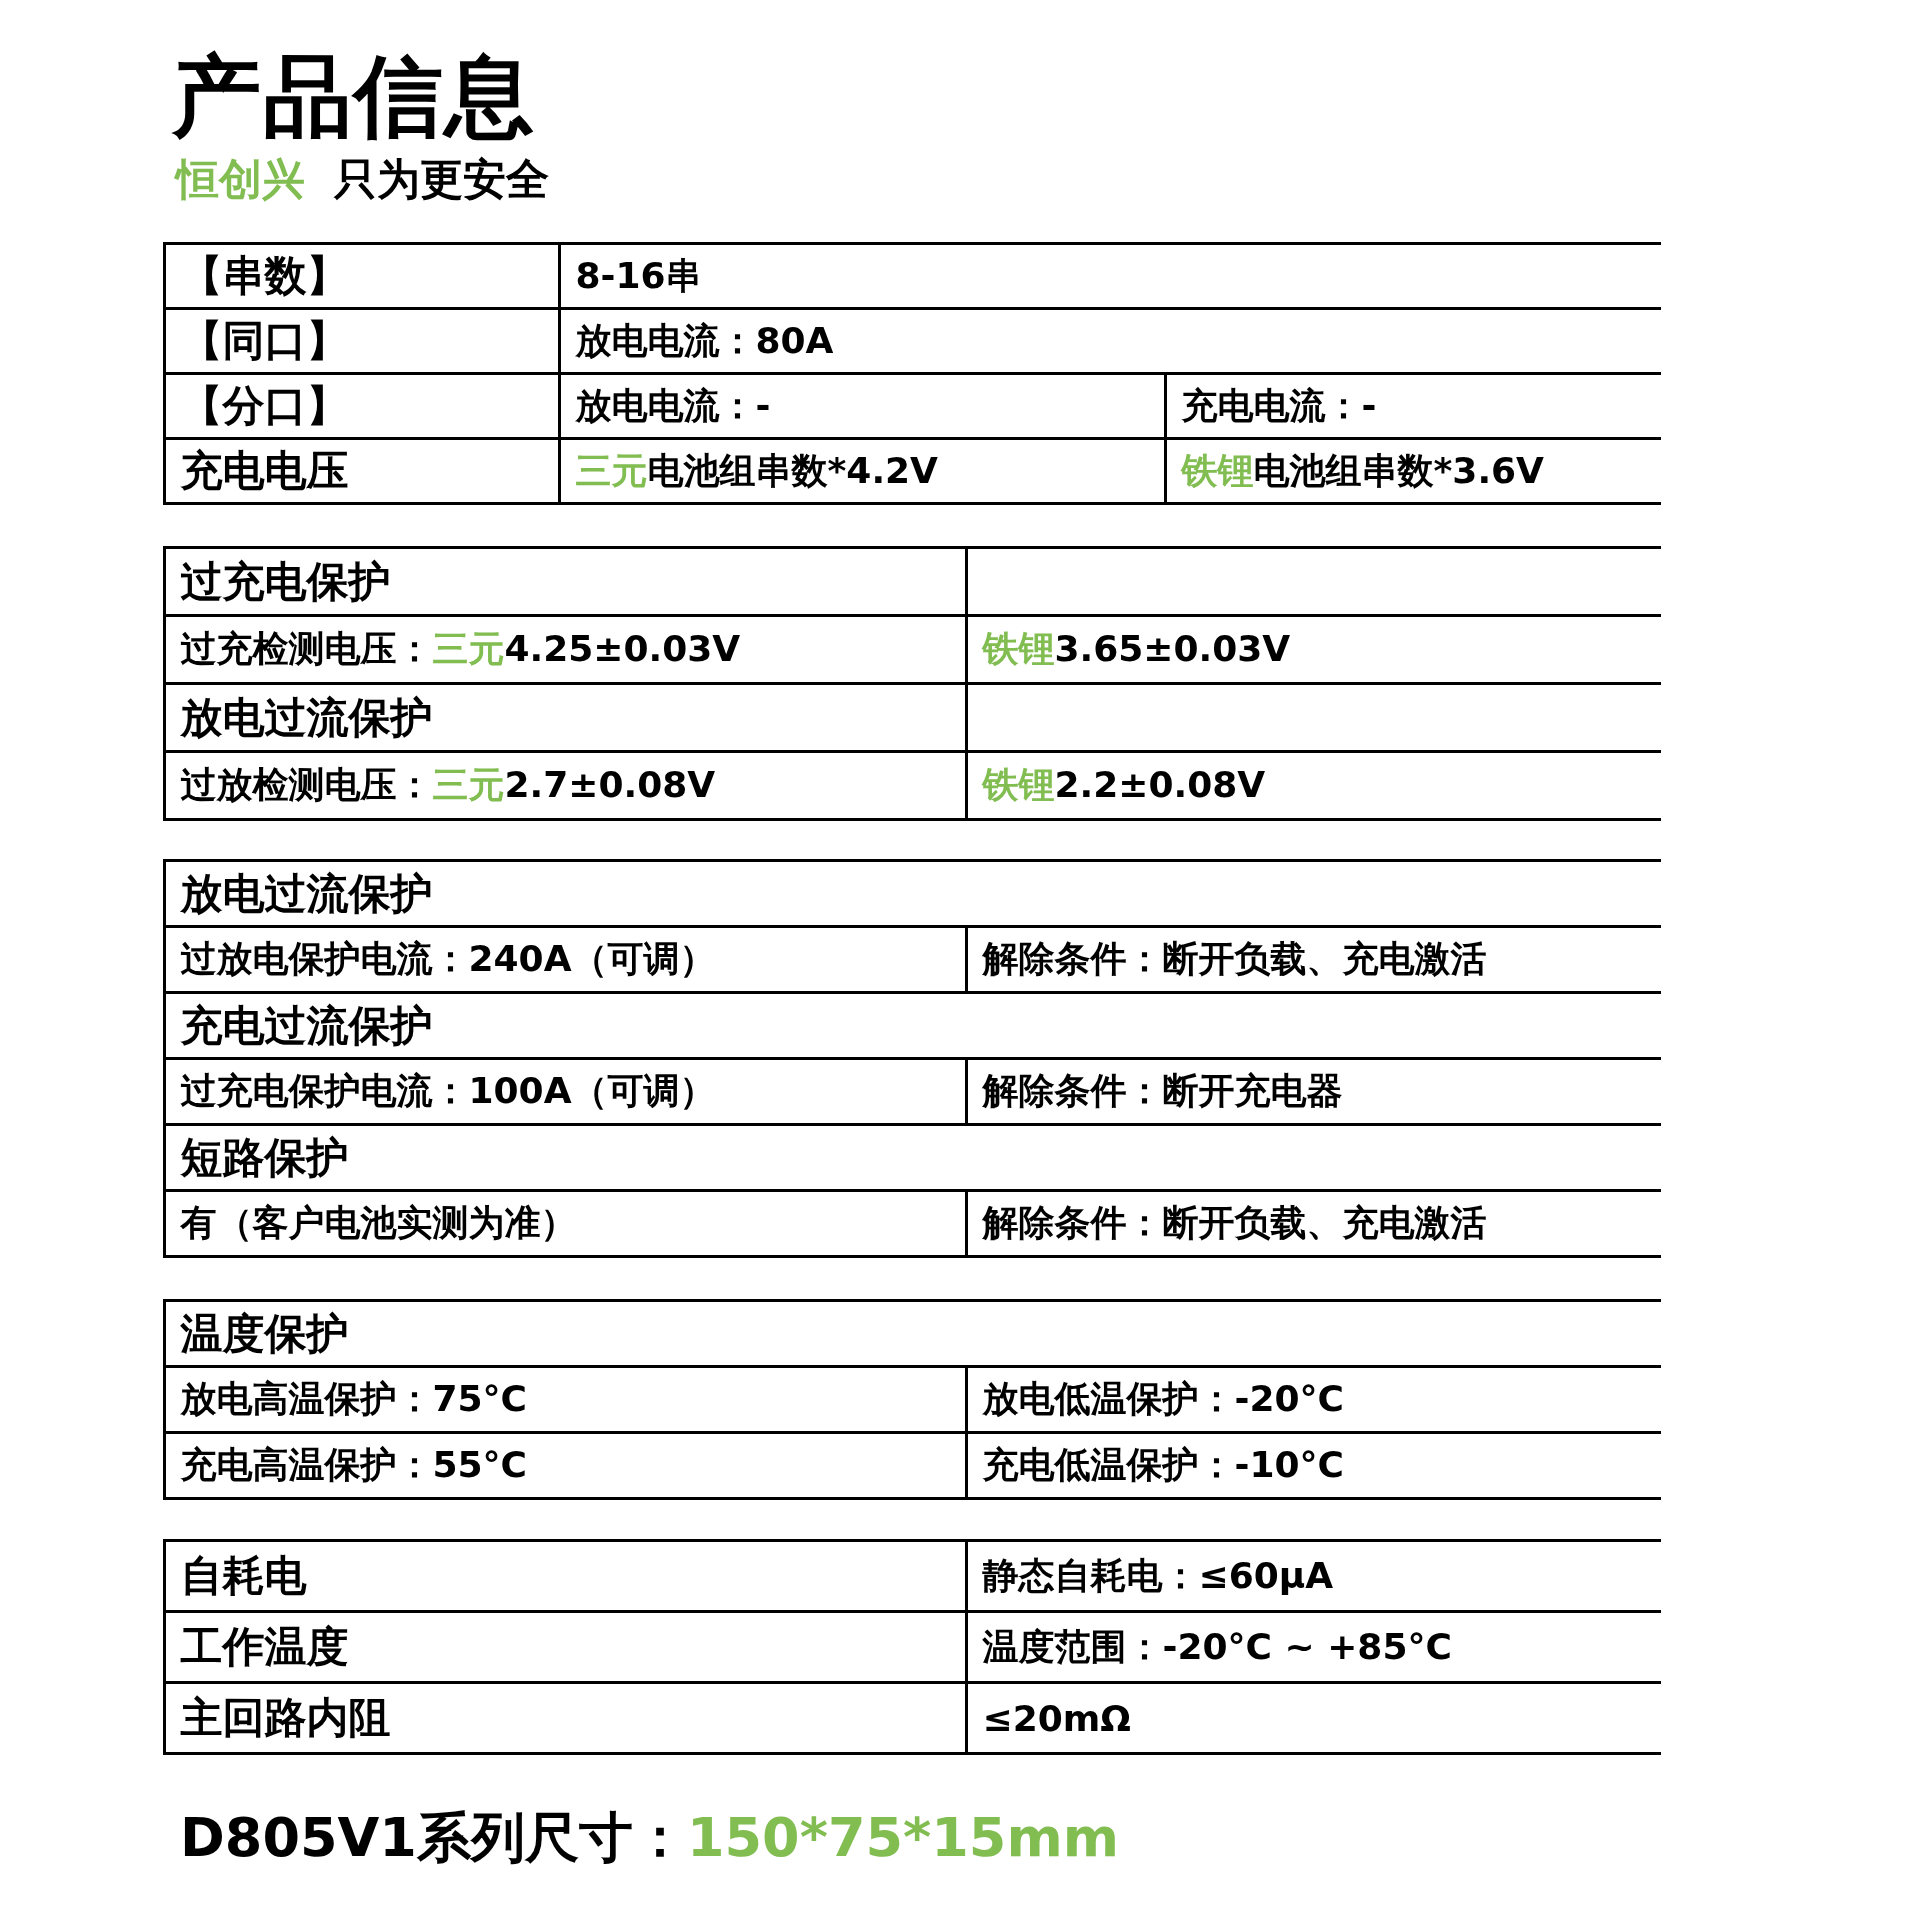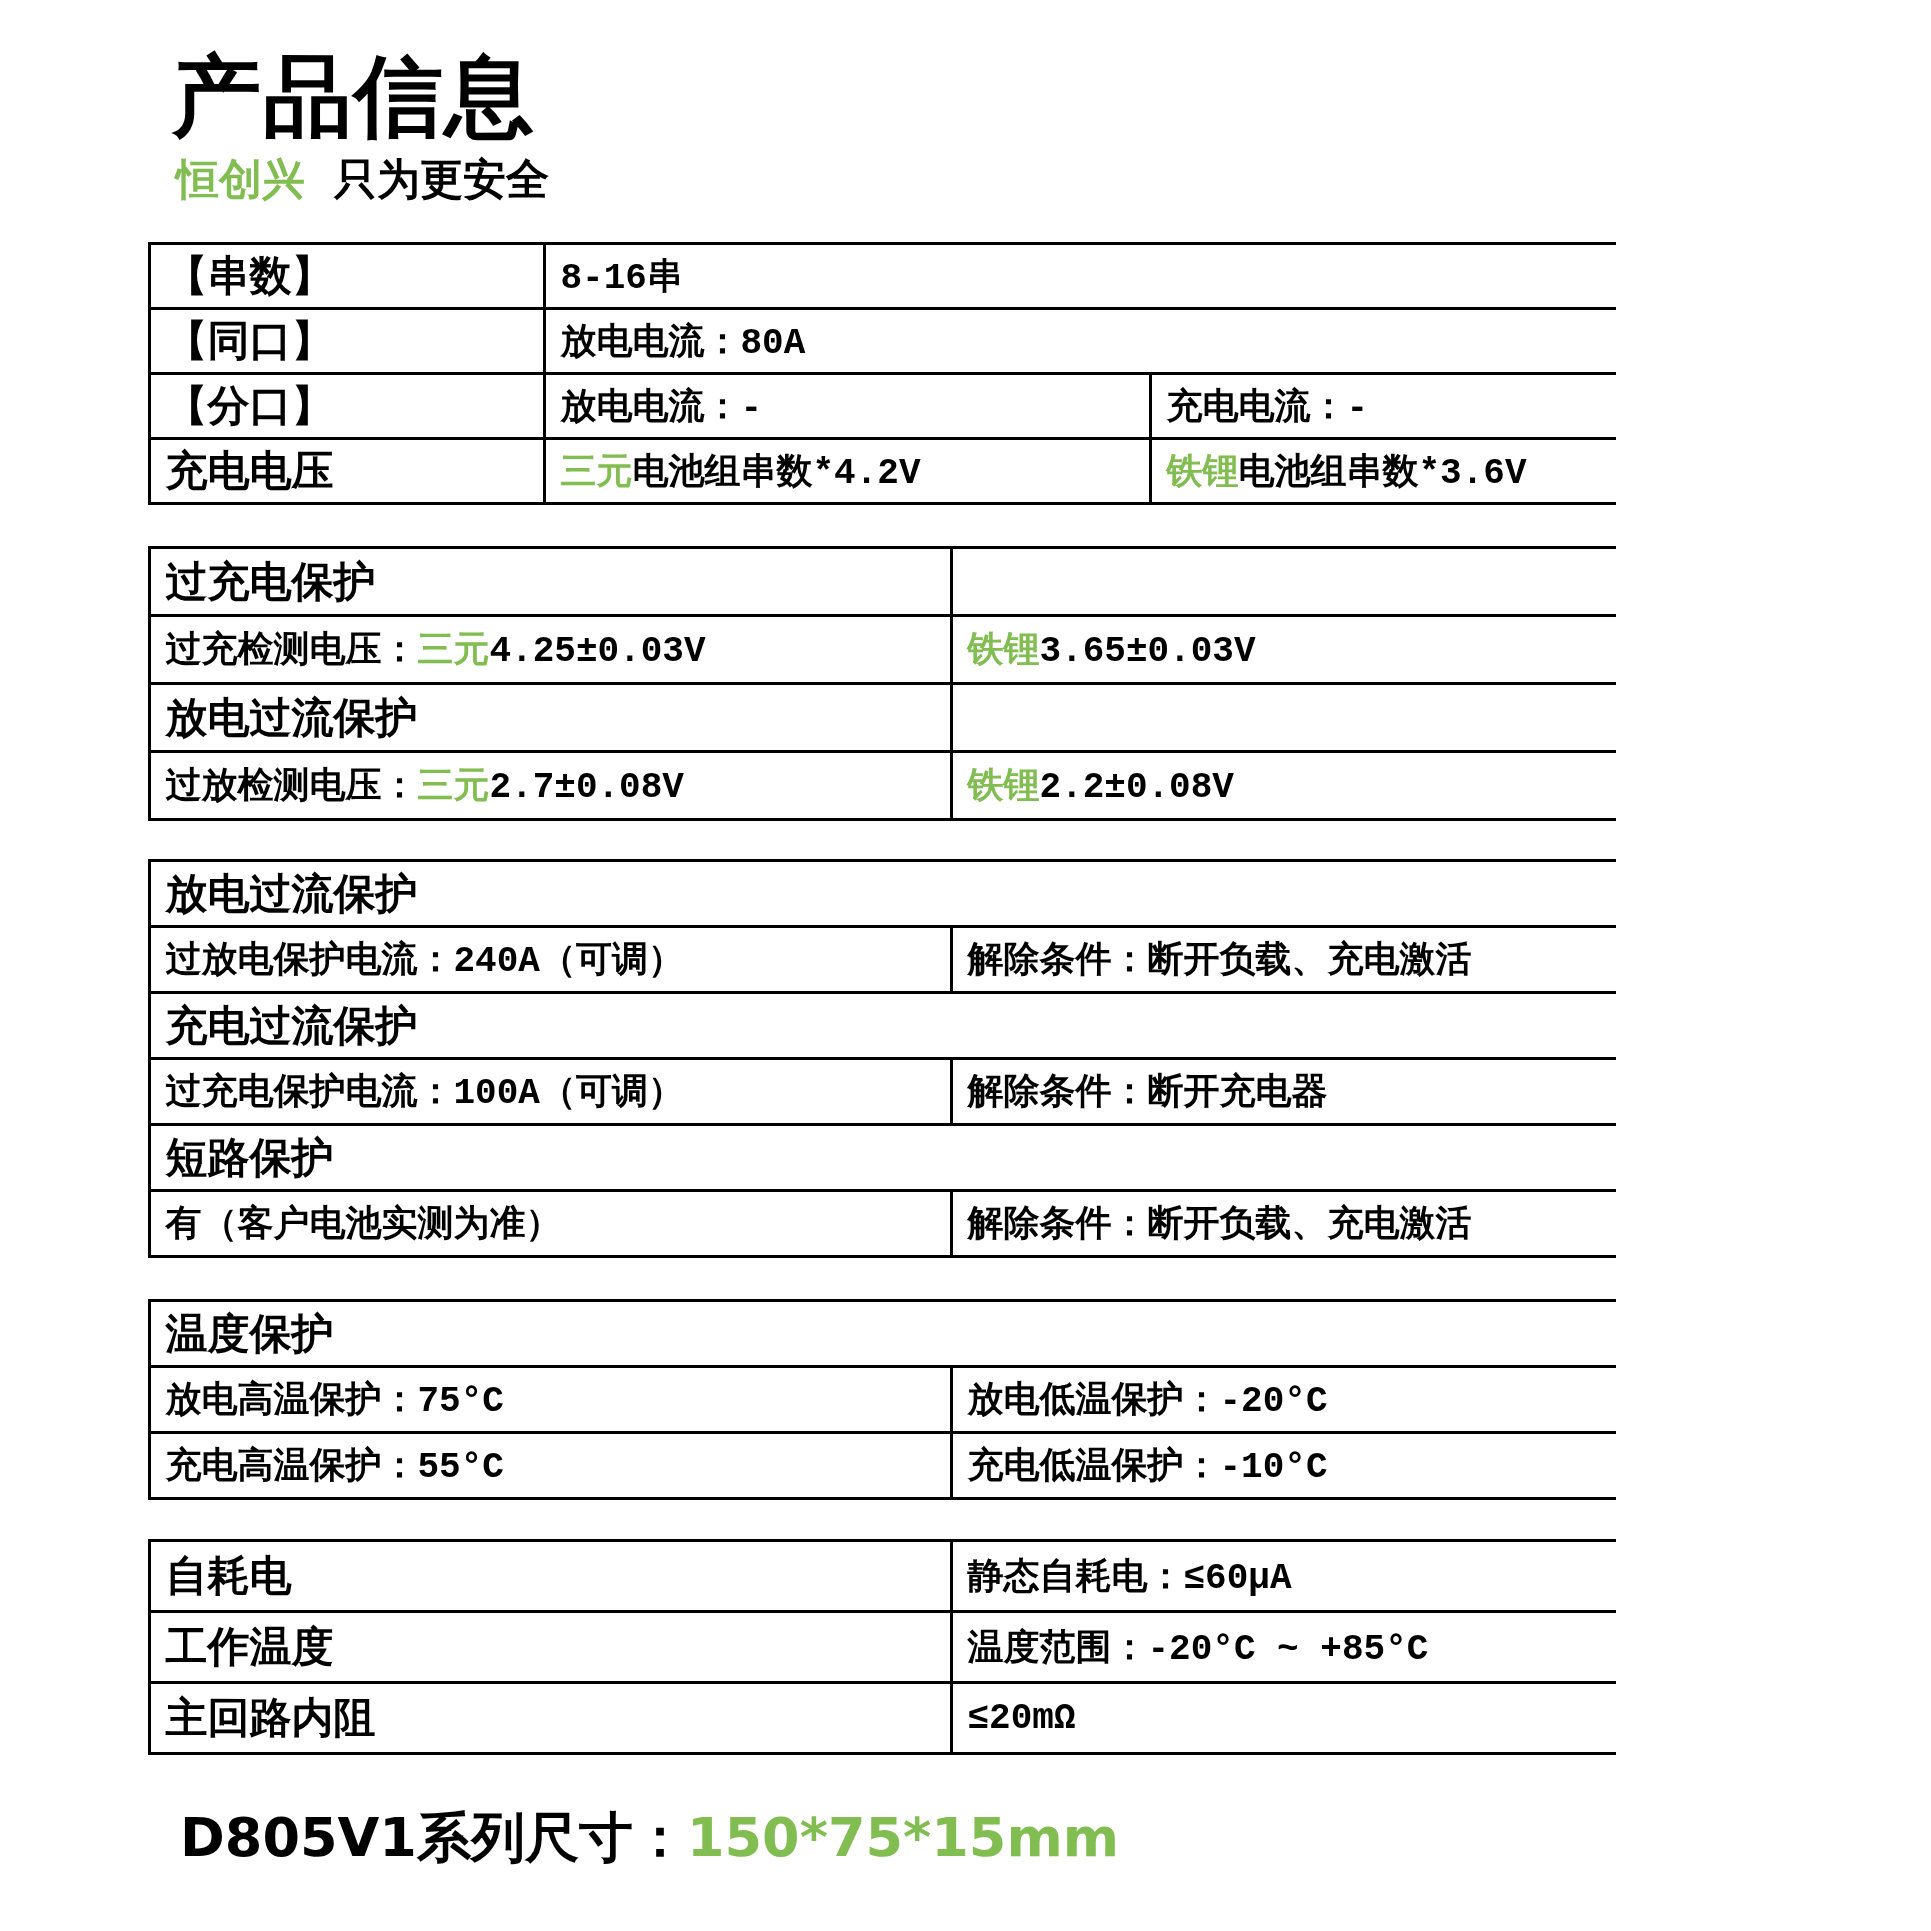--- a/index.html
+++ b/index.html
@@ -4,38 +4,38 @@
 <style>
   html,body{margin:0;padding:0;background:#ffffff;}
   .page{
     position:relative;
     width:1616px;height:1931px;
     background:#ffffff;
     font-family:"DejaVu Sans",sans-serif;
     font-weight:bold;
     color:#000000;
     overflow:hidden;
+    padding-left:45px;
   }
   .title{
     position:absolute;left:172px;top:48px;
     font-size:89px;line-height:97px;letter-spacing:1.9px;
   }
   .subtitle{
     position:absolute;left:176px;top:151px;
     font-size:43px;line-height:56px;
   }
   .subtitle .brand{margin-right:29px;text-align:center;}
   .green{color:#82BD52;}
   table.t{
-    position:absolute;left:148px;
+    position:absolute;left:163px;
     width:1604px;
     border-collapse:collapse;
     table-layout:fixed;
     background:#ffffff;
-    font-family:Liberation Mono, monospace;
   }
   table.t td{
     border:3.9px solid #000000;
     padding:0 14.5px;
     vertical-align:middle;
     font-size:36px;
     font-weight:bold;
     overflow:hidden;
     white-space:nowrap;
   }

